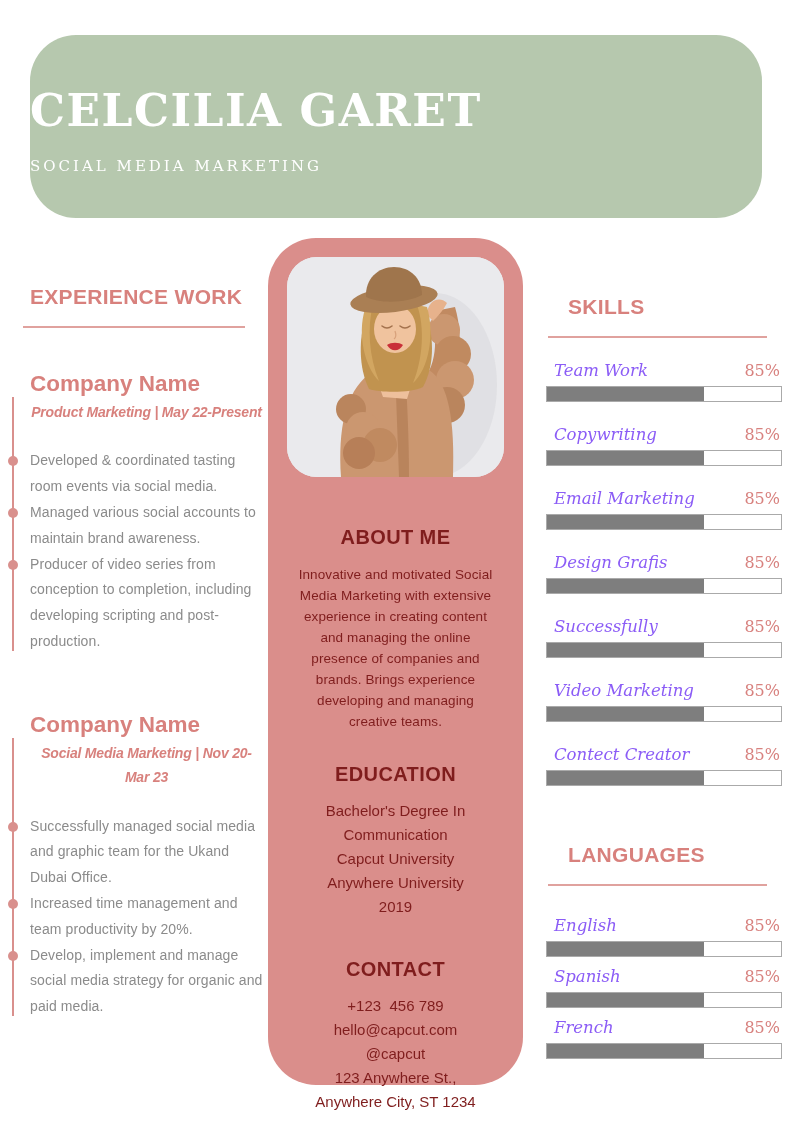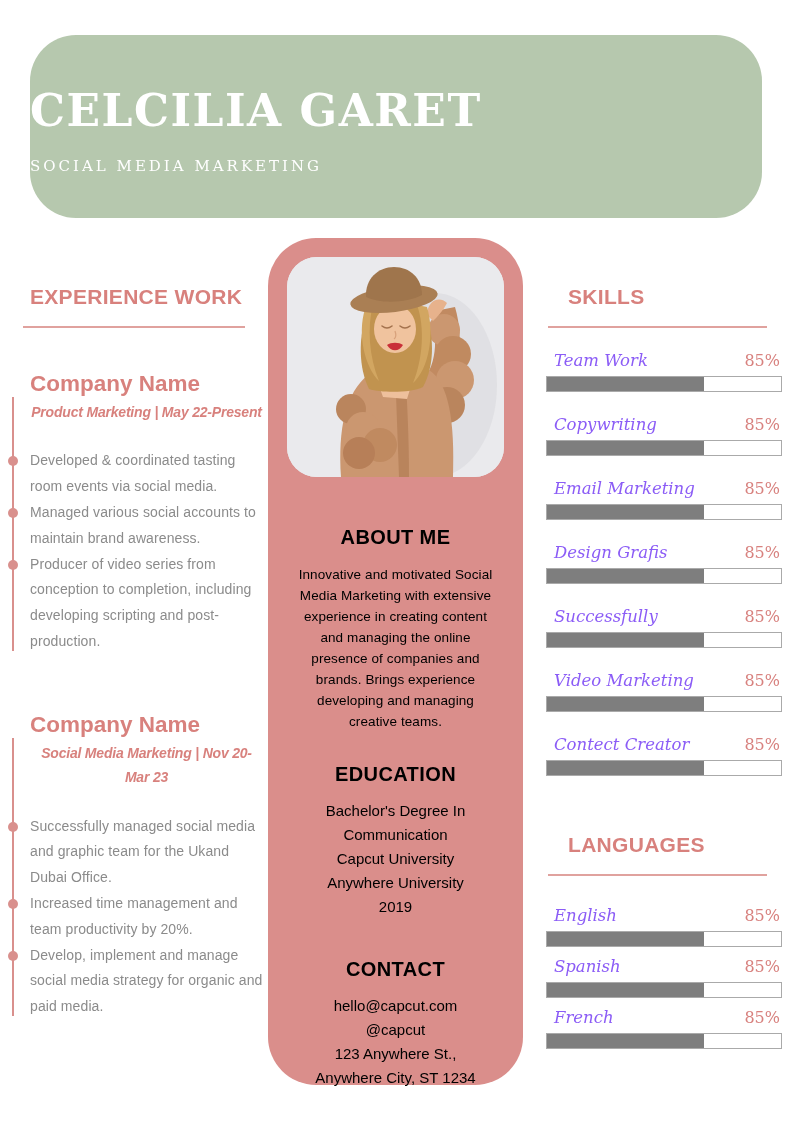--- a/index.html
+++ b/index.html
@@ -41,36 +41,36 @@
   .bullets li{
     position:relative;font-size:14px;line-height:25.8px;color:#8b8b8b;letter-spacing:.1px;
   }
   .dot{
     position:absolute;left:-22px;top:8px;width:10px;height:10px;border-radius:50%;
     background:#d9908d;
   }
   
   .mid-col{
     position:absolute;left:268px;top:238px;width:255px;height:847px;
-    background:#da8e8b;border-radius:48px;color:#000000;text-align:center;
+    background:#da8e8b;border-radius:48px;color:#7f1d1d;text-align:center;
   }
   .photo{
     width:217px;height:220px;margin:19px auto 0;border-radius:30px;overflow:hidden;
     background:#eaeaed;
   }
   .photo svg{display:block;}
   .panel-h{margin:0;font-size:20px;font-weight:700;letter-spacing:.4px;line-height:24px;}
   .about-h{margin-top:48px;}
   .about-text{margin:15px 24px 0;font-size:13.5px;line-height:1.56;letter-spacing:.1px;}
   .edu-h{margin-top:30px;}
   .panel-lines{margin:13px 12px 0;font-size:15px;line-height:1.6;}
   .panel-line{white-space:pre-wrap;}
   .contact-h{margin-top:38px;}
   
-  .right-col{position:absolute;left:546px;top:285px;width:236px;}
+  .right-col{position:absolute;left:546px;top:295px;width:236px;}
   .right-col .col-heading{margin-left:22px;}
   .right-col .rule{width:219px;margin-left:2px;}
   .skill-row{margin-top:23px;}
   .lang-row{margin-top:10px;}
   .lang-row.first{margin-top:30px;}
   .skill-top{
     display:flex;justify-content:space-between;align-items:baseline;padding:0 2px 0 8px;
   }
   .skill-label{
     font-family:"DejaVu Serif",serif;font-style:italic;font-size:16.5px;color:#8b5cf6;
@@ -165,20 +165,21 @@
     <h3 class="panel-h edu-h">EDUCATION</h3>
     <div class="panel-lines">
       <div class="panel-line">Bachelor's Degree In Communication</div>
       <div class="panel-line">Capcut University</div>
       <div class="panel-line">Anywhere University</div>
       <div class="panel-line">2019</div>
     </div>
 
     <h3 class="panel-h contact-h">CONTACT</h3>
     <div class="panel-lines">
+      <div class="panel-line">+123  456 789</div>
       <div class="panel-line">hello@capcut.com</div>
       <div class="panel-line">@capcut</div>
       <div class="panel-line">123 Anywhere St.,</div>
       <div class="panel-line">Anywhere City, ST 1234</div>
     </div>
   </aside>
 
   <section class="right-col">
     <h2 class="col-heading">SKILLS</h2>
     <div class="rule"></div>

